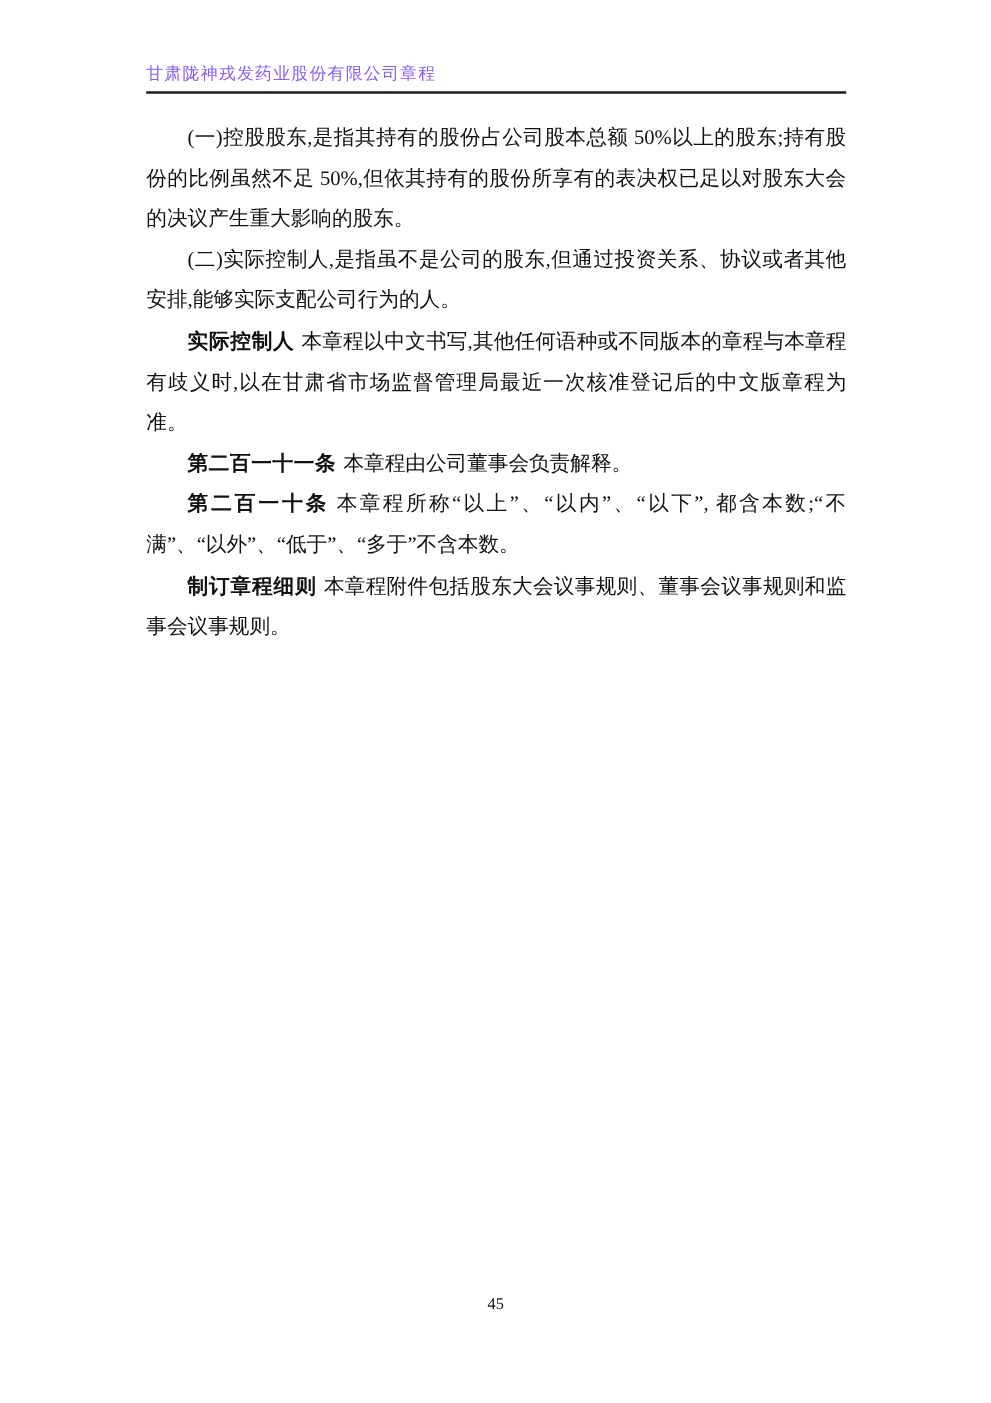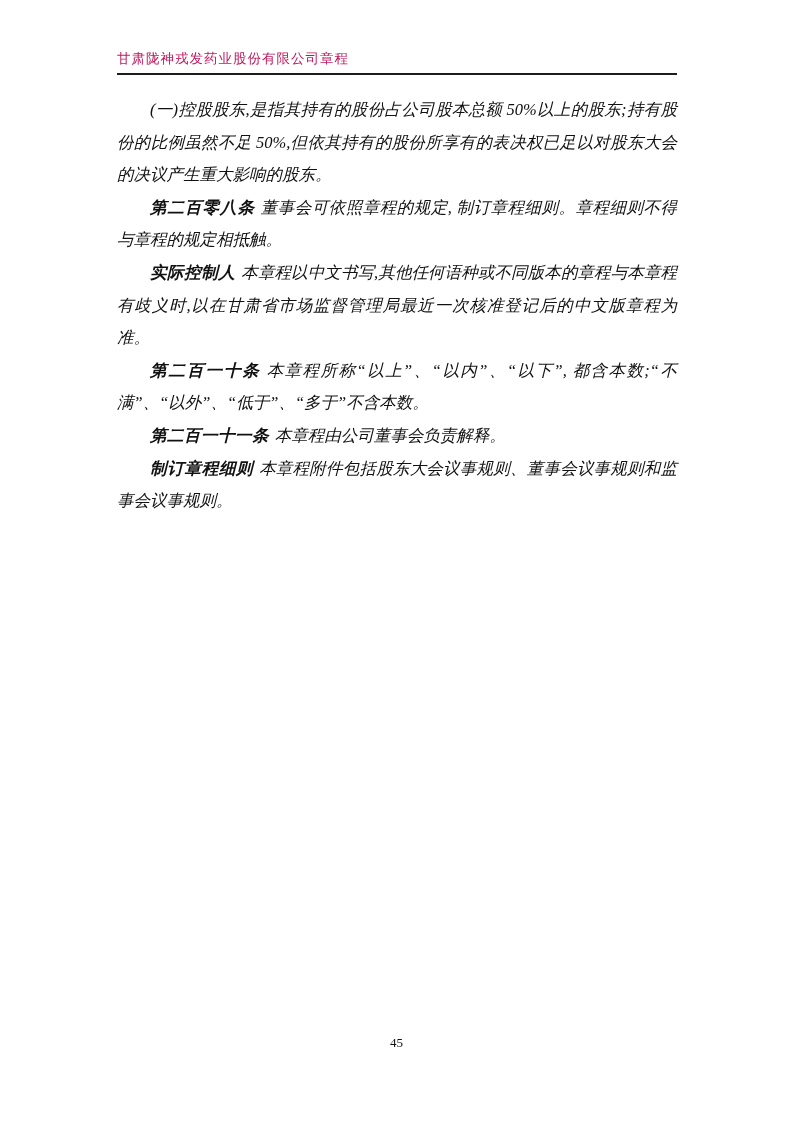--- a/index.html
+++ b/index.html
@@ -19,37 +19,36 @@
   }
   .page-header {
     position: absolute;
     left: 117px;
     top: 50px;
     width: 560px;
     font-size: 13.5px;
     letter-spacing: 1px;
     padding-bottom: 5px;
     border-bottom: 2px solid #1c1c1c;
-    color: #be185d;
+    color: #8b5cf6;
   }
   .doc-body {
     position: absolute;
     left: 117px;
     top: 94px;
     width: 560px;
     font-size: 16.5px;
     line-height: 32.6px;
     text-align: justify;
     color: #111;
   }
   .doc-body p {
     margin: 0;
     padding: 0;
     text-indent: 33px;
-    font-style: italic;
   }
   .art {
     font-weight: bold;
     margin-right: 0.35em;
     letter-spacing: 0.5px;
   }
   .art:empty { margin: 0; }
   .page-footer {
     position: absolute;
     left: 0;
@@ -64,24 +63,24 @@
 <body>
 
 <div class="page">
 
   <div class="page-header">
     <span>甘肃陇神戎发药业股份有限公司章程</span>
   </div>
 
   <div class="doc-body">
     <p><span>(一)控股股东,是指其持有的股份占公司股本总额 50%以上的股东;持有股份的比例虽然不足 50%,但依其持有的股份所享有的表决权已足以对股东大会的决议产生重大影响的股东。</span></p>
-    <p><b class="art">第二百零八条</b><span>董事会可依照章程的规定, 制订章程细则。章程细则不得与章程的规定相抵触。</span></p>
+    <p><span>(二)实际控制人,是指虽不是公司的股东,但通过投资关系、协议或者其他安排,能够实际支配公司行为的人。</span></p>
     <p><b class="art">实际控制人</b><span>本章程以中文书写,其他任何语种或不同版本的章程与本章程有歧义时,以在甘肃省市场监督管理局最近一次核准登记后的中文版章程为准。</span></p>
+    <p><b class="art">第二百一十一条</b><span>本章程由公司董事会负责解释。</span></p>
     <p><b class="art">第二百一十条</b><span>本章程所称“以上”、“以内”、“以下”, 都含本数;“不满”、“以外”、“低于”、“多于”不含本数。</span></p>
-    <p><b class="art">第二百一十一条</b><span>本章程由公司董事会负责解释。</span></p>
     <p><b class="art">制订章程细则</b><span>本章程附件包括股东大会议事规则、董事会议事规则和监事会议事规则。</span></p>
   </div>
 
   <div class="page-footer">
     <span>45</span>
   </div>
 
 </div>
 
 </body></html>

